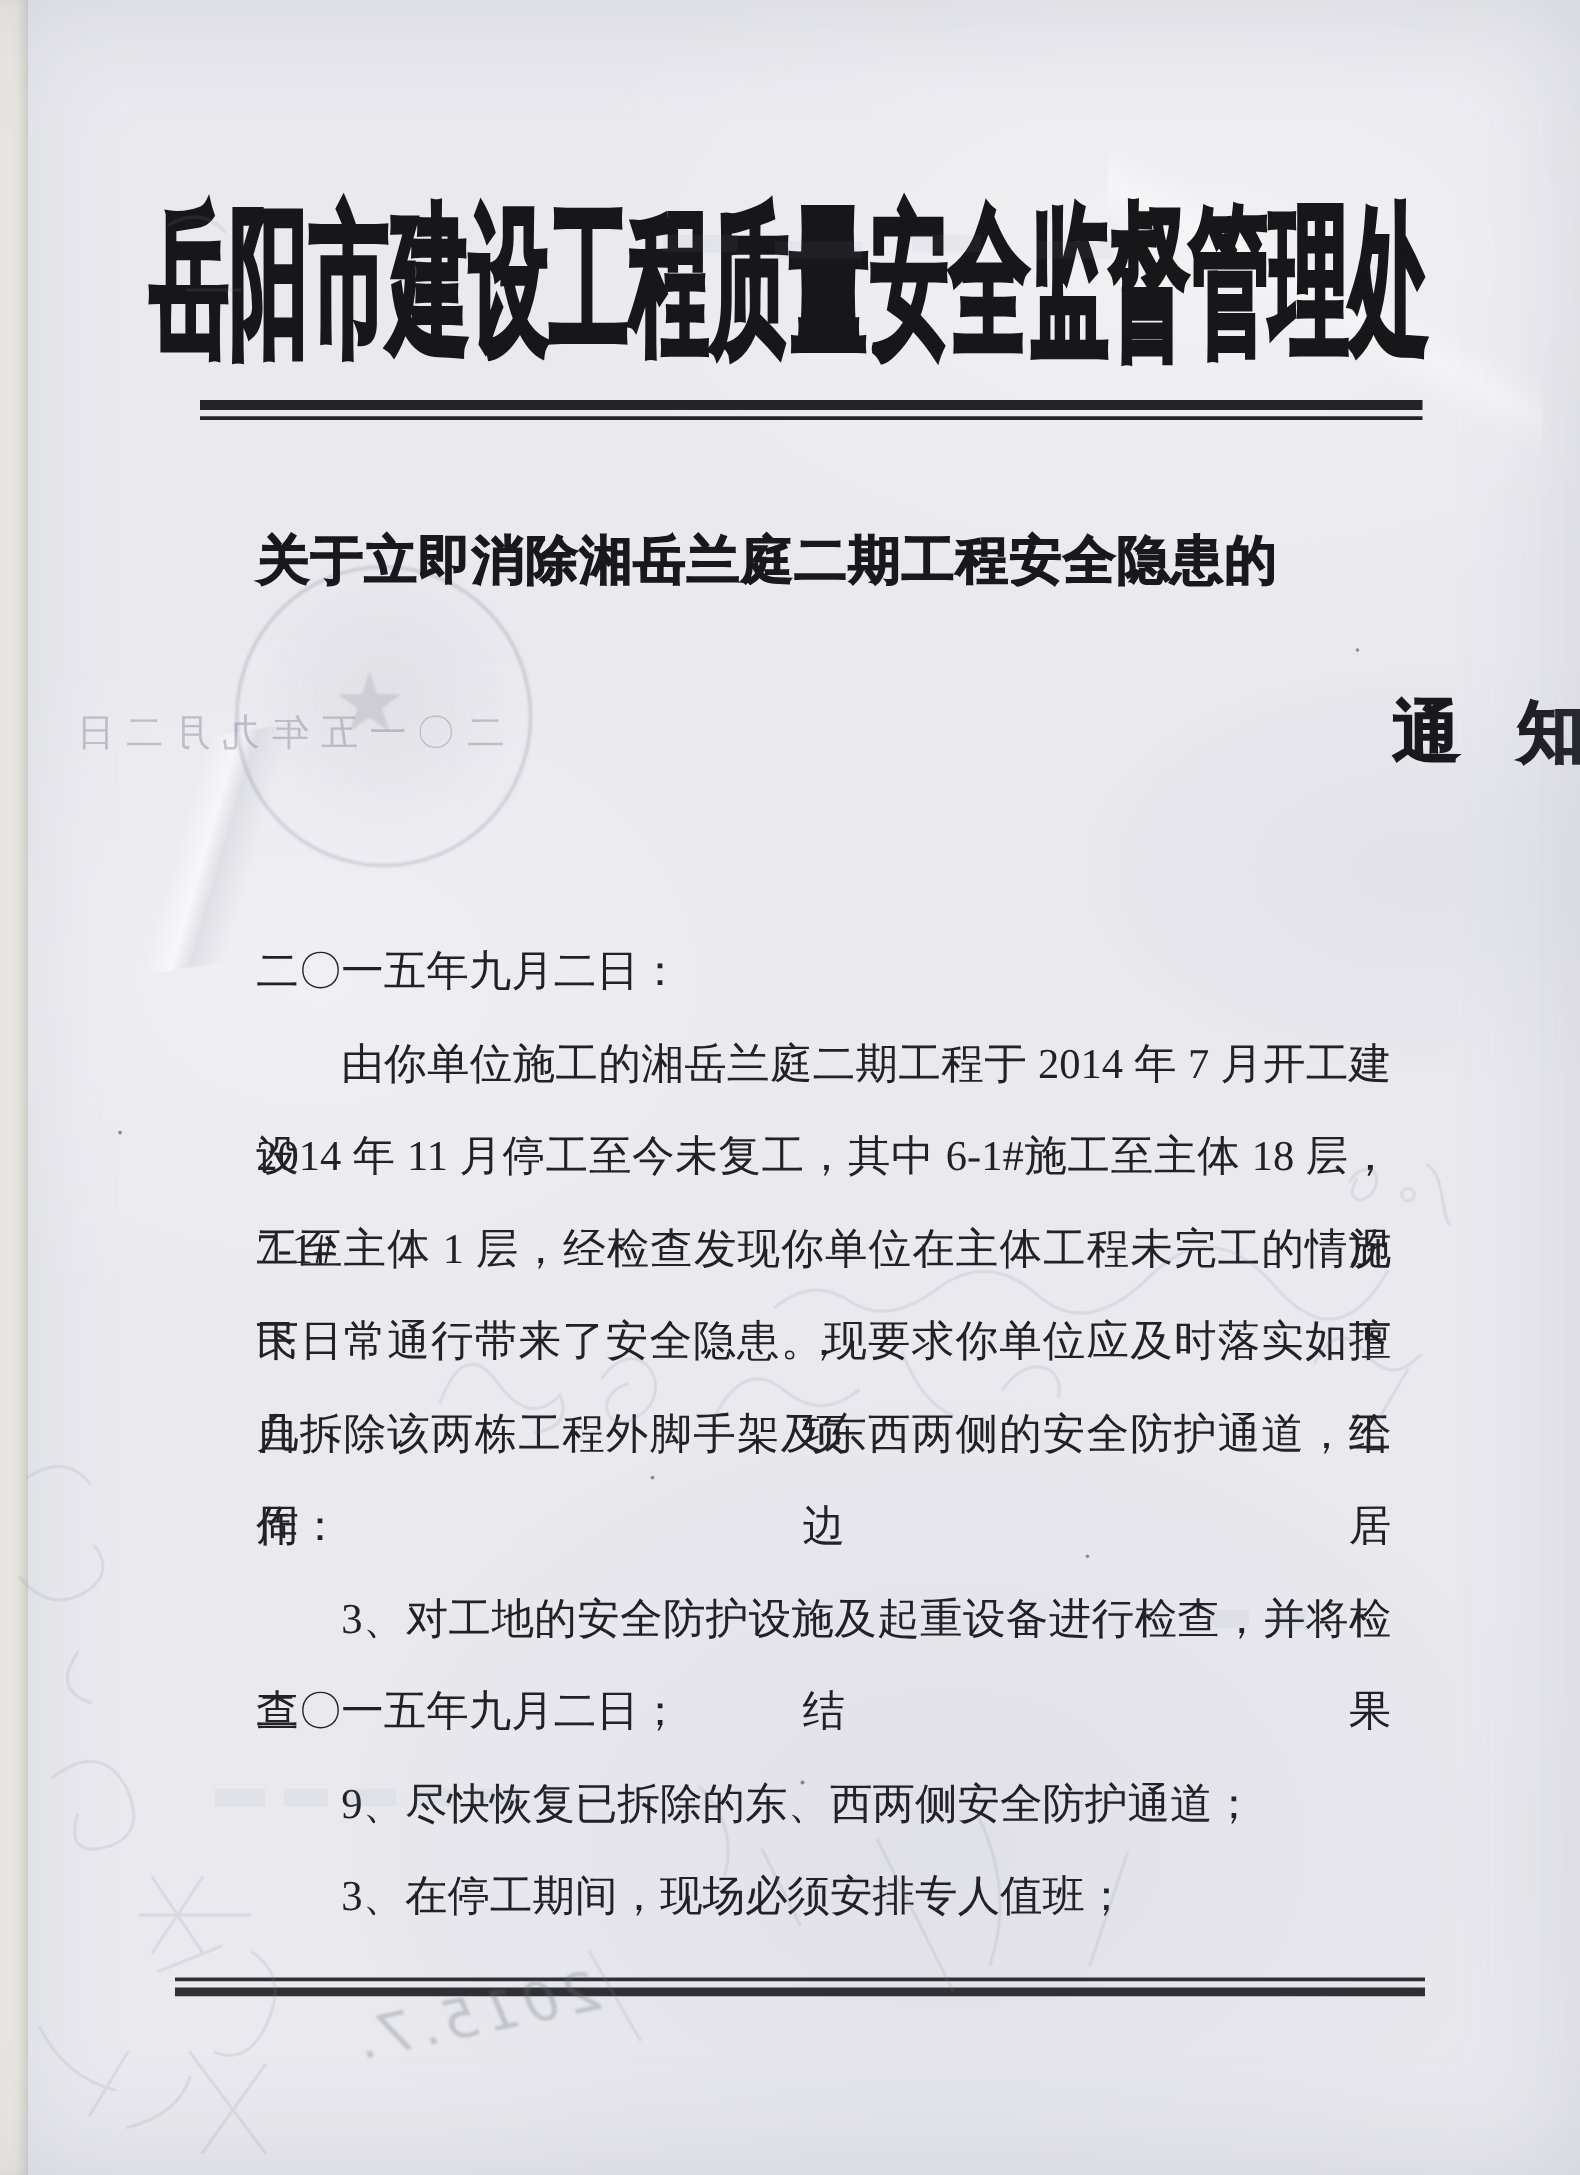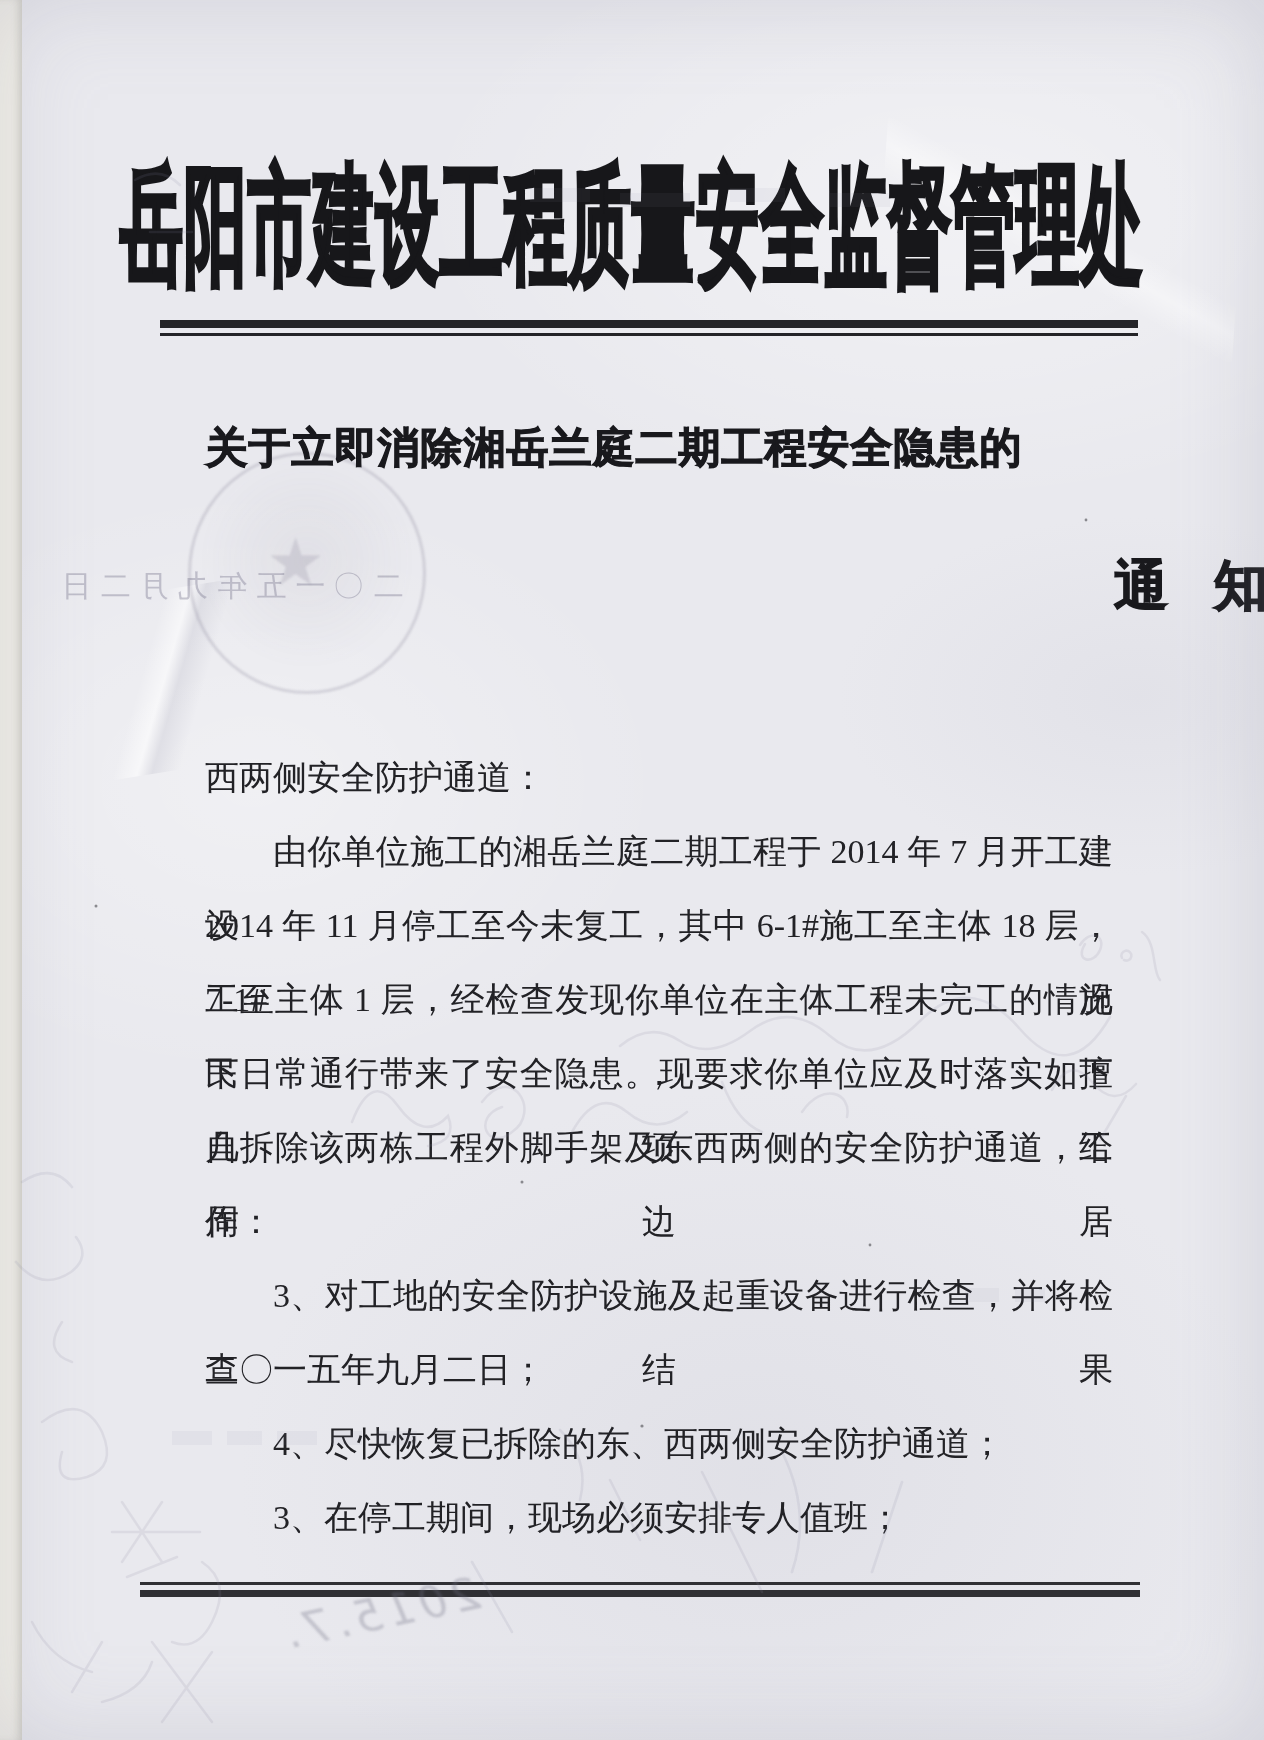--- a/index.html
+++ b/index.html
@@ -127,30 +127,30 @@
   <div class="org-header">岳阳市建设工程质量安全监督管理处</div>
   <div class="rule rule-top-thick"></div>
   <div class="rule rule-top-thin"></div>
 
   <div class="doc-title">关于立即消除湘岳兰庭二期工程安全隐患的</div>
   <div class="doc-title2">
     <span>通</span><span class="gap"></span><span>知</span>
   </div>
 
   <div class="body-block">
-    <div class="line">西两侧安全防护通道：</div>
+    <div class="line">二〇一五年九月二日：</div>
     <div class="line just ind">由你单位施工的湘岳兰庭二期工程于 2014 年 7 月开工建设，</div>
     <div class="line just">2014 年 11 月停工至今未复工，其中 6-1#施工至主体 18 层，7-1#施</div>
     <div class="line just">工至主体 1 层，经检查发现你单位在主体工程未完工的情况下，擅</div>
     <div class="line just">民日常通行带来了安全隐患。现要求你单位应及时落实如下几项工</div>
     <div class="line just">自拆除该两栋工程外脚手架及东西两侧的安全防护通道，给周边居</div>
     <div class="line">作：</div>
     <div class="line just ind">3、对工地的安全防护设施及起重设备进行检查，并将检查结果</div>
     <div class="line">二〇一五年九月二日；</div>
-    <div class="line ind">4、尽快恢复已拆除的东、西两侧安全防护通道；</div>
+    <div class="line ind">9、尽快恢复已拆除的东、西两侧安全防护通道；</div>
     <div class="line ind">3、在停工期间，现场必须安排专人值班；</div>
   </div>
 
   <div class="rule rule-bot-thin"></div>
   <div class="rule rule-bot-thick"></div>
 
   <div class="mirror-hand">2015.7.</div>
 
   <svg class="smudges" width="1264" height="1740" viewBox="0 0 1264 1740">
     <g fill="none" stroke="#8a88a0" stroke-width="2.6" stroke-linecap="round" opacity="0.14">

